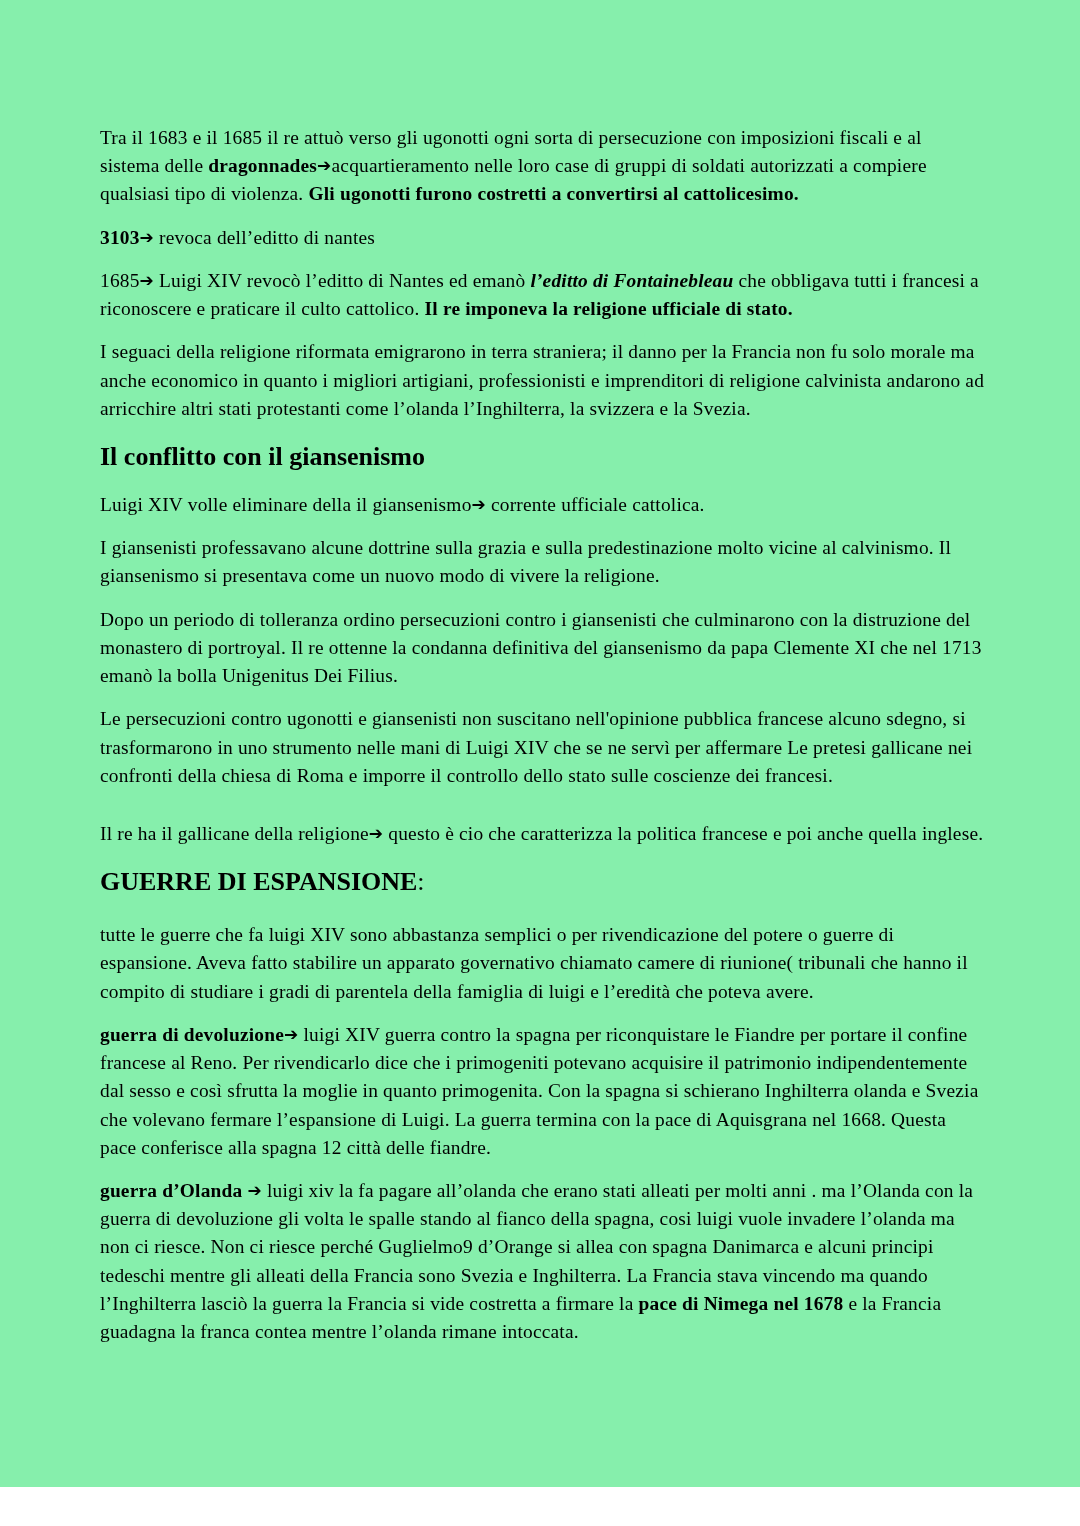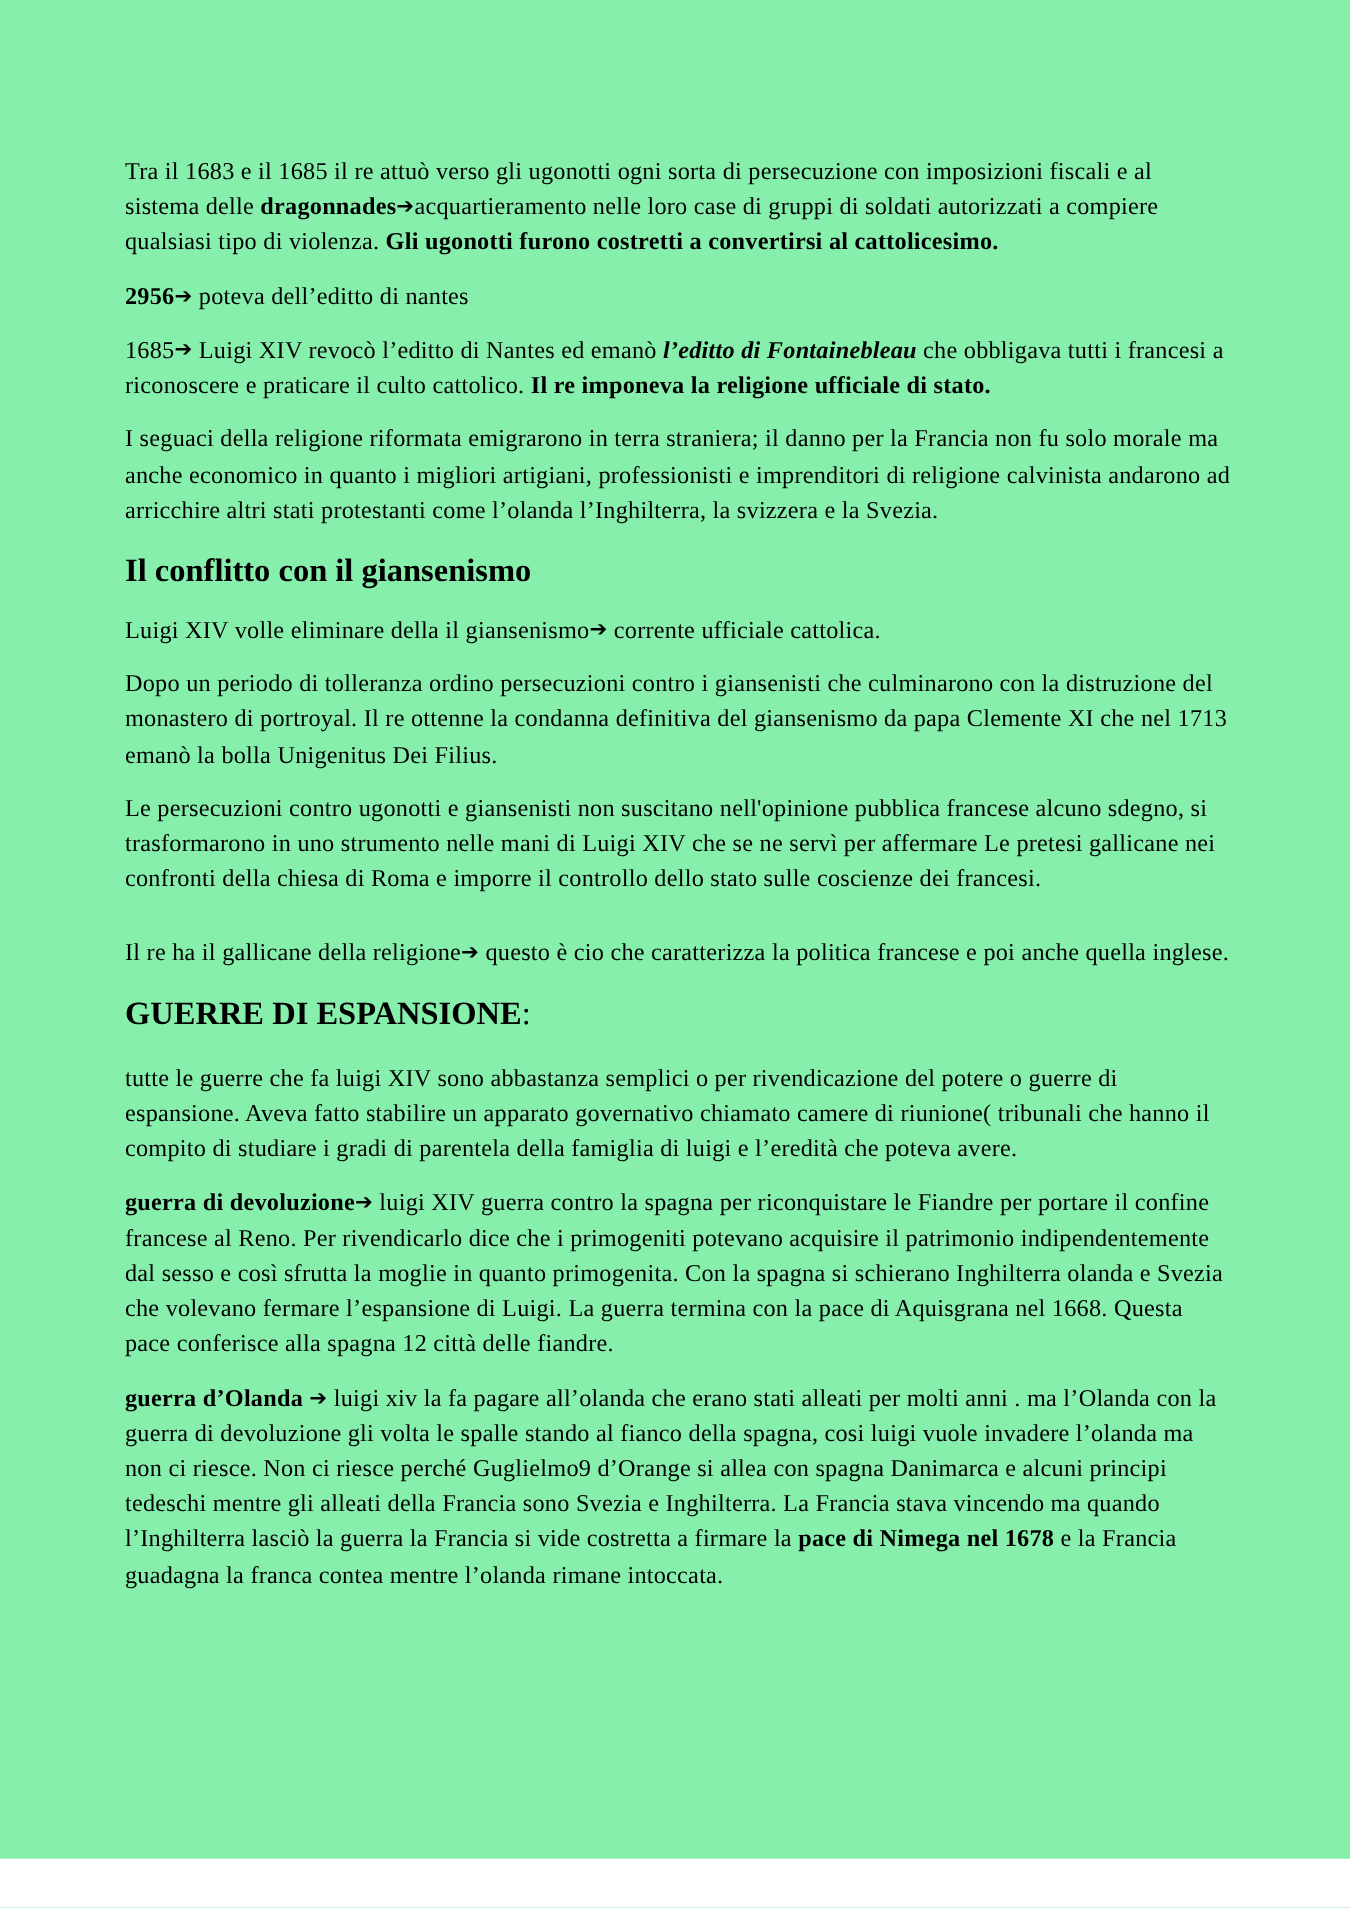--- a/index.html
+++ b/index.html
@@ -52,25 +52,26 @@
     display: inline-block;
     transform: translateY(-1px);
   }
 </style>
 </head>
 <body>
 
 <div class="page">
   <div class="doc-body" id="doc-body">
       <p class="para"><span>Tra il 1683 e il 1685 il re attuò verso gli ugonotti ogni sorta di persecuzione con imposizioni fiscali e al sistema delle </span><b>dragonnades</b><span class="arrow">➔</span><span>acquartieramento nelle loro case di gruppi di soldati autorizzati a compiere qualsiasi tipo di violenza. </span><b>Gli ugonotti furono costretti a convertirsi al cattolicesimo.</b></p>
-      <p class="para"><b>2956</b><span class="arrow">➔</span><span> poteva dell’editto di nantes</span></p>
+      <p class="para"><b>3103</b><span class="arrow">➔</span><span> revoca dell’editto di nantes</span></p>
       <p class="para"><span>1685</span><span class="arrow">➔</span><span> Luigi XIV revocò l’editto di Nantes ed emanò </span><span class="bi">l’editto di Fontainebleau</span><span> che obbligava tutti i francesi a riconoscere e praticare il culto cattolico. </span><b>Il re imponeva la religione ufficiale di stato.</b></p>
       <p class="para"><span>I seguaci della religione riformata emigrarono in terra straniera; il danno per la Francia non fu solo morale ma anche economico in quanto i migliori artigiani, professionisti e imprenditori di religione calvinista andarono ad arricchire altri stati protestanti come l’olanda l’Inghilterra, la svizzera e la Svezia.</span></p>
       <p class="heading"><b>Il conflitto con il giansenismo</b></p>
       <p class="para"><span>Luigi XIV volle eliminare della il giansenismo</span><span class="arrow">➔</span><span> corrente ufficiale cattolica.</span></p>
+      <p class="para"><span>I giansenisti professavano alcune dottrine sulla grazia e sulla predestinazione molto vicine al calvinismo. Il giansenismo si presentava come un nuovo modo di vivere la religione.</span></p>
       <p class="para"><span>Dopo un periodo di tolleranza ordino persecuzioni contro i giansenisti che culminarono con la distruzione del monastero di portroyal. Il re ottenne la condanna definitiva del giansenismo da papa Clemente XI che nel 1713 emanò  la bolla Unigenitus Dei Filius.</span></p>
       <p class="para"><span>Le persecuzioni contro ugonotti e giansenisti non suscitano nell'opinione pubblica francese alcuno sdegno, si trasformarono in uno strumento nelle mani di Luigi XIV che se ne servì per affermare Le pretesi gallicane nei confronti della chiesa di Roma e imporre il controllo dello stato sulle coscienze dei francesi.</span></p>
       <p class="para gap-before"><span>Il re ha il gallicane della religione</span><span class="arrow">➔</span><span> questo è cio che caratterizza la politica francese e poi anche quella inglese.</span></p>
       <p class="heading-caps"><b> GUERRE DI ESPANSIONE</b><span>:</span></p>
       <p class="para"><span>tutte le guerre che fa luigi XIV sono abbastanza semplici o per rivendicazione del potere o guerre di espansione. Aveva fatto stabilire un apparato governativo chiamato camere di riunione( tribunali che hanno il compito di studiare i gradi di parentela della famiglia di luigi e l’eredità che poteva avere.</span></p>
       <p class="para"><b>guerra di devoluzione</b><span class="arrow">➔</span><span> luigi XIV guerra contro la spagna per riconquistare le Fiandre per portare il confine francese al Reno. Per rivendicarlo dice che i primogeniti potevano acquisire il patrimonio indipendentemente dal sesso e così sfrutta la moglie in quanto primogenita. Con la spagna si schierano Inghilterra olanda e Svezia che volevano fermare l’espansione di Luigi. La guerra termina con la pace di Aquisgrana nel 1668. Questa pace conferisce alla spagna 12 città delle fiandre.</span></p>
       <p class="para"><b>guerra d’Olanda</b><span> </span><span class="arrow">➔</span><span> luigi xiv la fa pagare all’olanda che erano stati alleati per molti anni . ma l’Olanda con la guerra di devoluzione gli volta le spalle stando al fianco della spagna, cosi luigi vuole invadere l’olanda ma non ci riesce. Non ci riesce perché Guglielmo9 d’Orange si allea con spagna Danimarca e alcuni principi tedeschi mentre gli alleati della Francia sono Svezia e Inghilterra. La Francia stava vincendo ma quando l’Inghilterra lasciò la guerra la Francia si vide costretta a firmare la </span><b>pace di Nimega nel 1678</b><span> e la Francia guadagna la franca contea mentre l’olanda rimane intoccata.</span></p>
     </div>
 </div>
 

